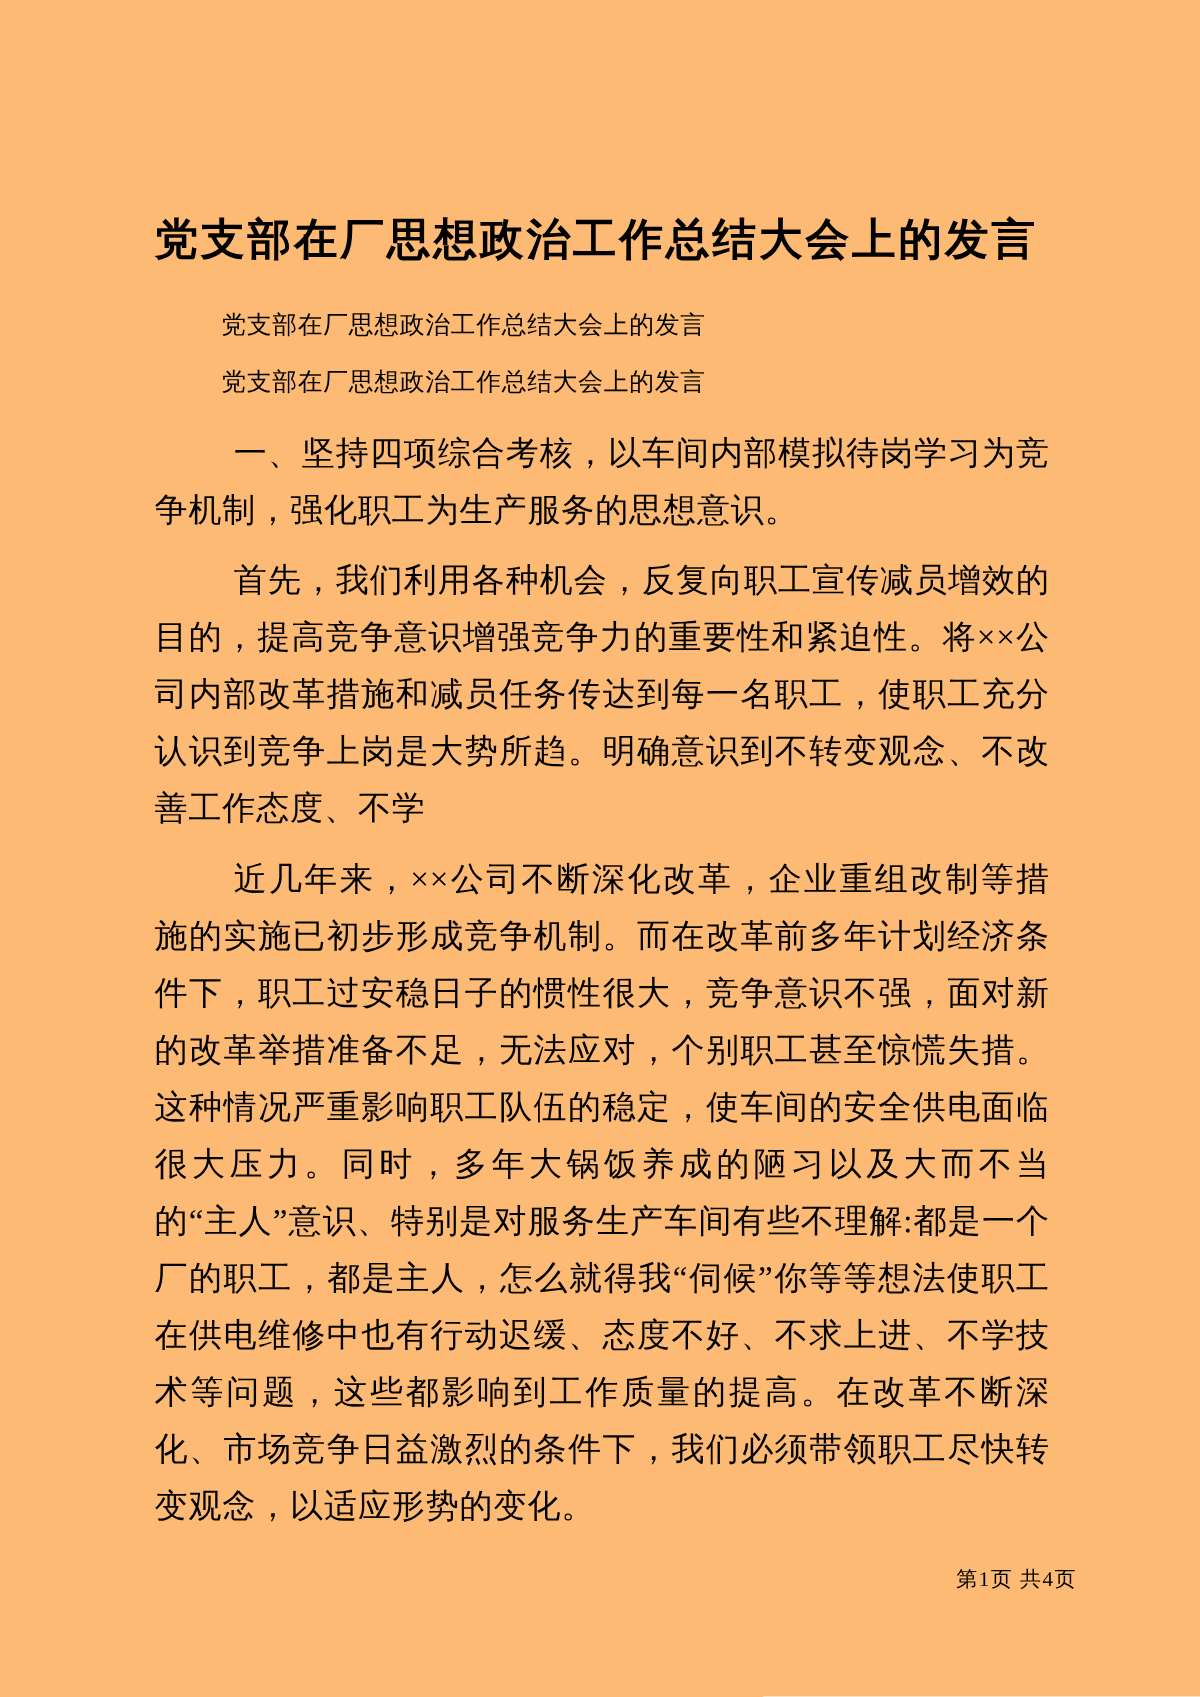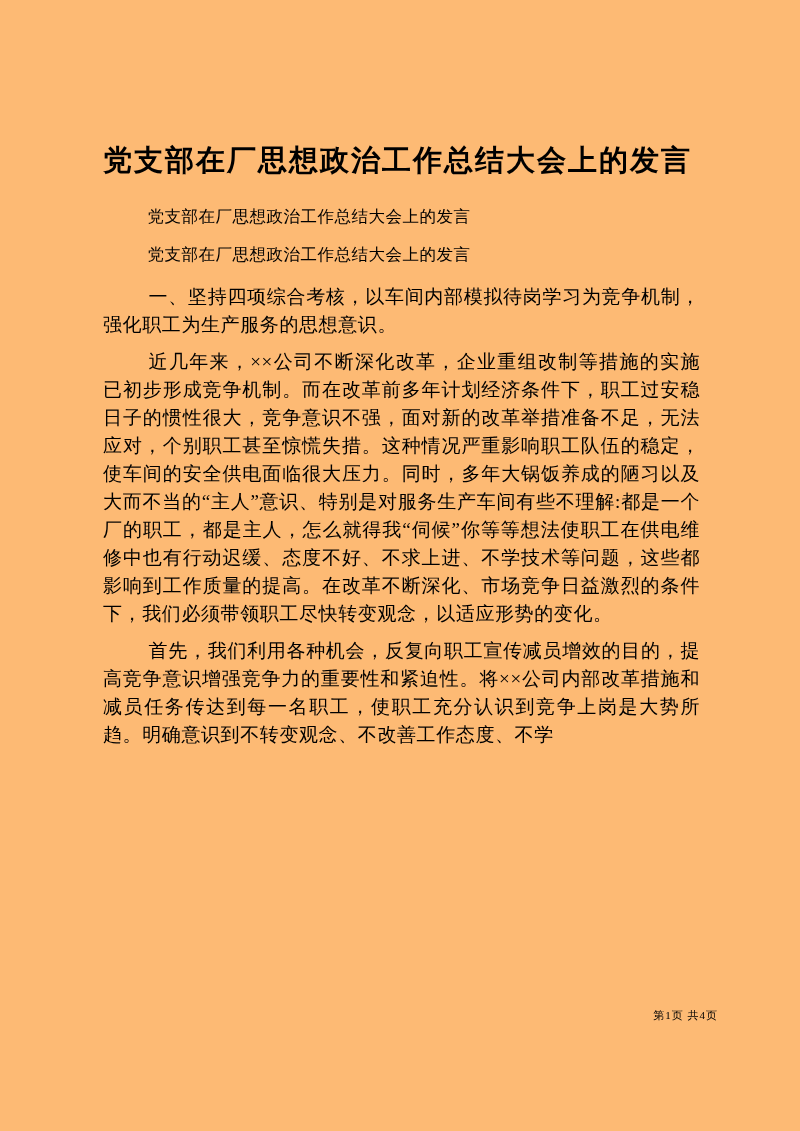--- a/index.html
+++ b/index.html
@@ -29,48 +29,48 @@
   }
   .subtitle-block p {
     margin: 0;
     font-size: 16.5px;
     line-height: 38px;
     text-indent: 2.7em;
     letter-spacing: 0.5px;
   }
   .doc-body p {
     margin: 9px 0 0 0;
-    font-size: 19px;
-    line-height: 28px;
+    font-size: 22px;
+    line-height: 38px;
     text-indent: 2.4em;
     text-align: justify;
     letter-spacing: 0.6px;
   }
   .page-footer {
     position: absolute;
-    top: 1008px;
+    top: 1044px;
     right: 82px;
-    font-size: 11px;
+    font-size: 14px;
     letter-spacing: 1px;
     color: #000000;
   }
 </style>
 </head>
 <body>
 
 <div class="page">
 
   <h1 class="doc-title">党支部在厂思想政治工作总结大会上的发言</h1>
 
   <div class="subtitle-block">
     <p>党支部在厂思想政治工作总结大会上的发言</p>
     <p>党支部在厂思想政治工作总结大会上的发言</p>
   </div>
 
   <div class="doc-body">
     <p>一、坚持四项综合考核，以车间内部模拟待岗学习为竞争机制，强化职工为生产服务的思想意识。</p>
+    <p>首先，我们利用各种机会，反复向职工宣传减员增效的目的，提高竞争意识增强竞争力的重要性和紧迫性。将××公司内部改革措施和减员任务传达到每一名职工，使职工充分认识到竞争上岗是大势所趋。明确意识到不转变观念、不改善工作态度、不学</p>
     <p>近几年来，××公司不断深化改革，企业重组改制等措施的实施已初步形成竞争机制。而在改革前多年计划经济条件下，职工过安稳日子的惯性很大，竞争意识不强，面对新的改革举措准备不足，无法应对，个别职工甚至惊慌失措。这种情况严重影响职工队伍的稳定，使车间的安全供电面临很大压力。同时，多年大锅饭养成的陋习以及大而不当的“主人”意识、特别是对服务生产车间有些不理解:都是一个厂的职工，都是主人，怎么就得我“伺候”你等等想法使职工在供电维修中也有行动迟缓、态度不好、不求上进、不学技术等问题，这些都影响到工作质量的提高。在改革不断深化、市场竞争日益激烈的条件下，我们必须带领职工尽快转变观念，以适应形势的变化。</p>
-    <p>首先，我们利用各种机会，反复向职工宣传减员增效的目的，提高竞争意识增强竞争力的重要性和紧迫性。将××公司内部改革措施和减员任务传达到每一名职工，使职工充分认识到竞争上岗是大势所趋。明确意识到不转变观念、不改善工作态度、不学</p>
   </div>
 
   <div class="page-footer">第1页 共4页</div>
 
 </div>
 
 </body></html>

